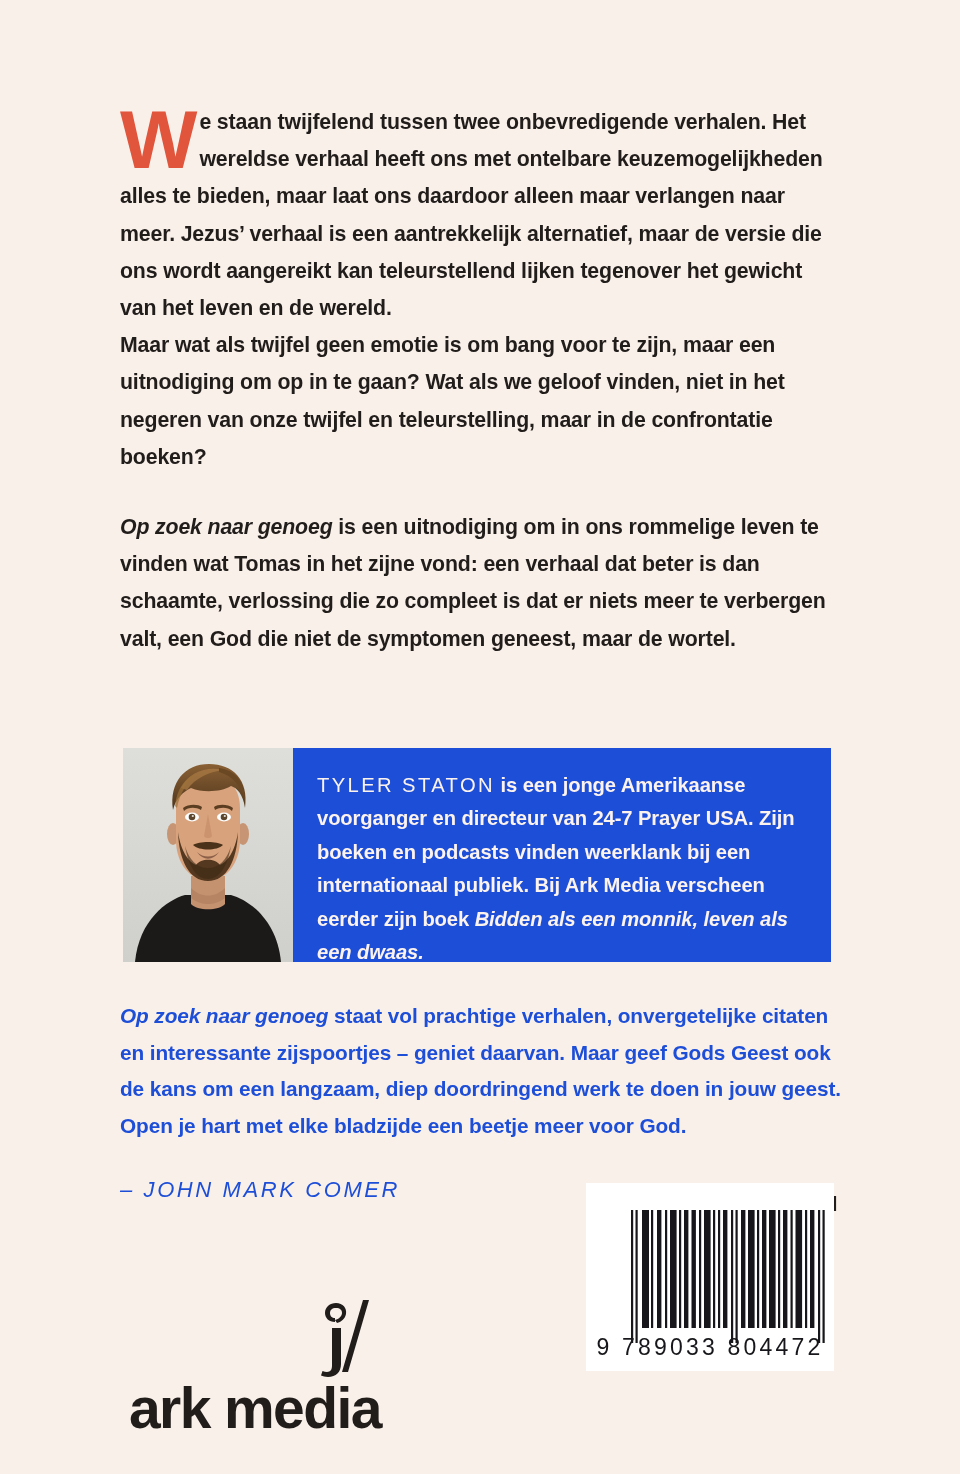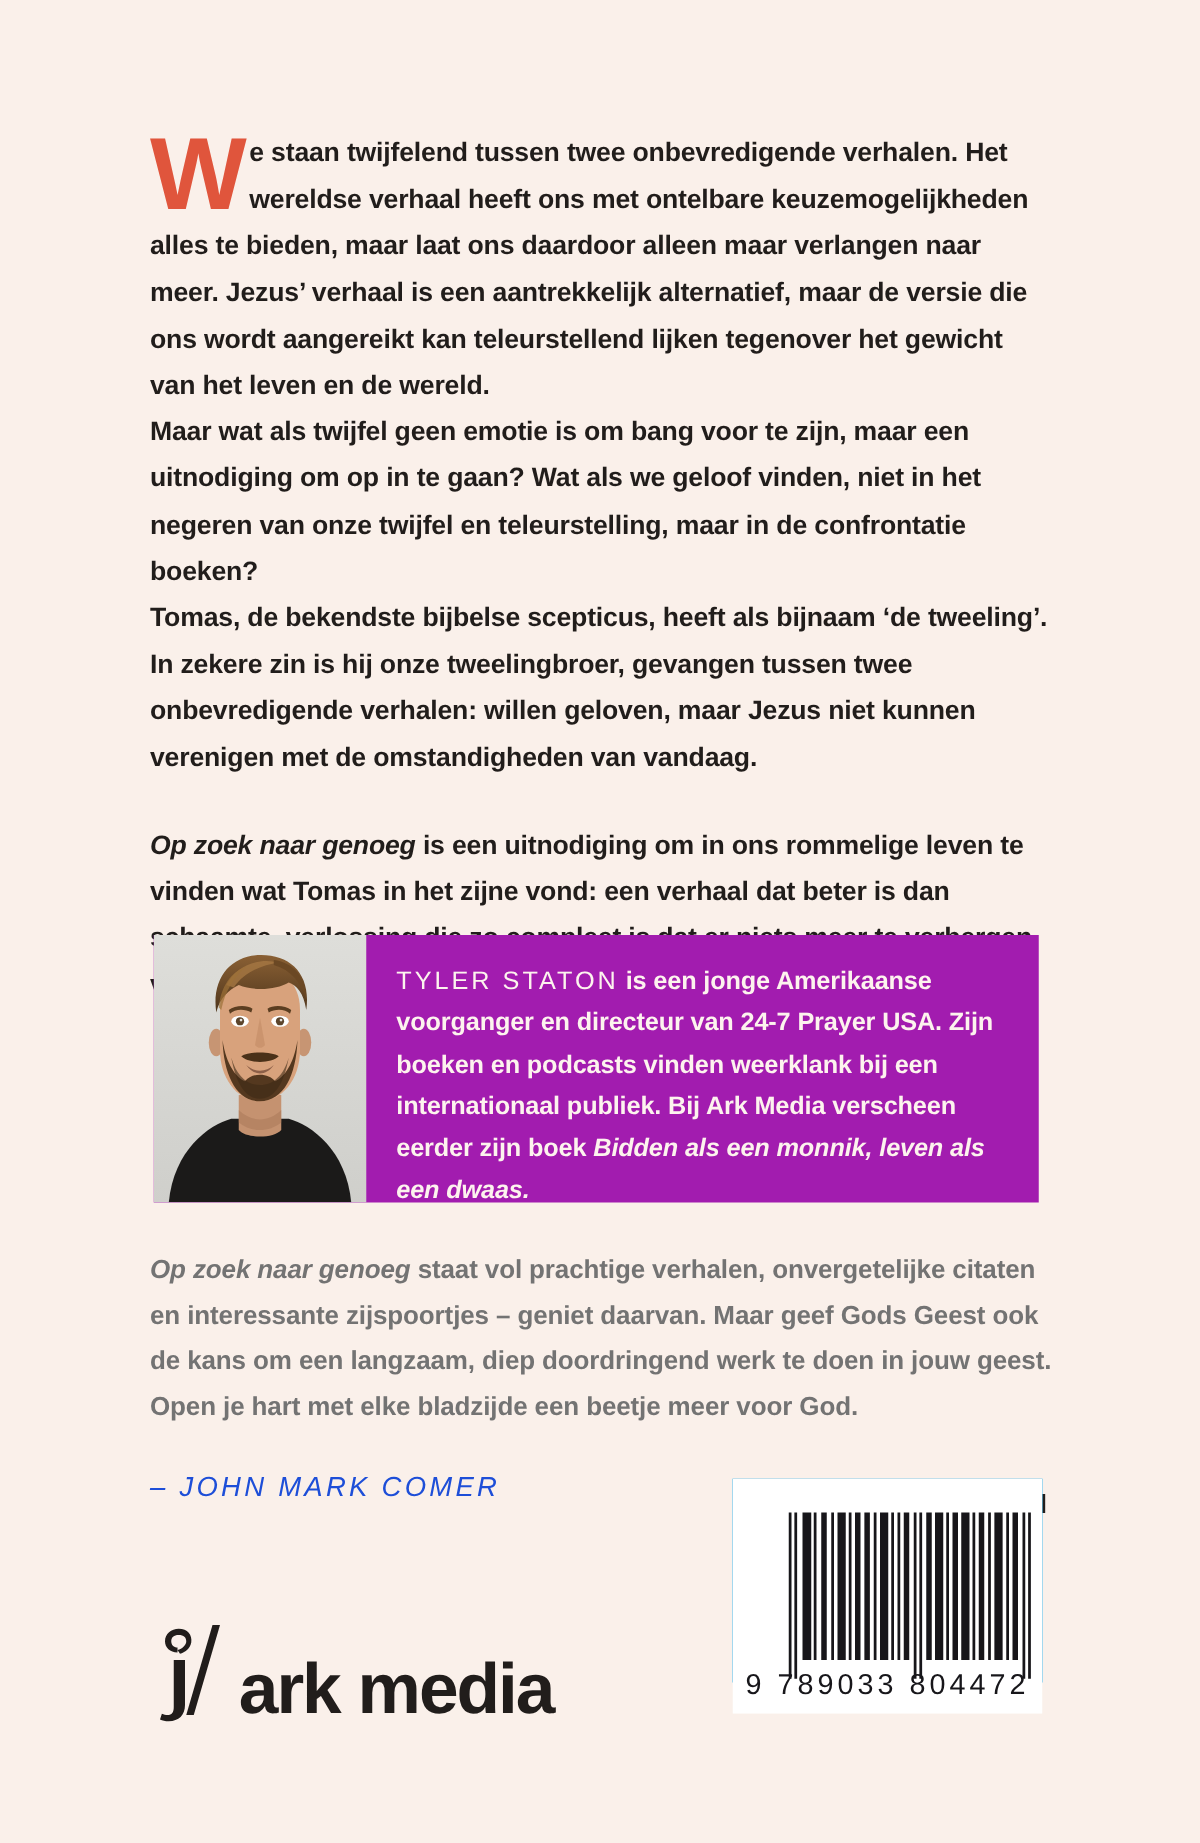--- a/index.html
+++ b/index.html
@@ -56,21 +56,21 @@
     font-weight:600;
   }
 
   
   .bio {
     position:absolute;
     left:123px;
     top:748px;
     width:708px;
     height:214px;
-    background:#a21caf;
+    background:#1d4ed8;
     display:flex;
     overflow:hidden;
   }
 
   .bio-photo {
     width:170px;
     height:214px;
     flex:0 0 170px;
     position:relative;
     overflow:hidden;
@@ -98,21 +98,21 @@
     font-style:italic;
     font-weight:700;
   }
 
   
   .quote {
     position:absolute;
     left:120px;
     top:998px;
     width:722px;
-    color:#737373;
+    color:#1d4ed8;
     font-size:20.8px;
     line-height:36.6px;
     font-weight:600;
     letter-spacing:-0.1px;
   }
 
   .quote .qtitle { font-style:italic; }
 
   .quote-attrib {
     position:absolute;
@@ -149,41 +149,41 @@
   .barcode-box svg { display:block; }
 
   
   .logo {
     position:absolute;
     left:126px;
     top:1292px;
     display:flex;
     align-items:flex-end;
     color:#211d1b;
+    flex-direction:column;
   }
   .logo svg { display:block; }
   .logo-word {
     font-size:57px;
     font-weight:700;
     letter-spacing:-1.6px;
     line-height:57px;
     margin-left:3px;
     position:relative;
     top:2px;
   }
 </style>
 </head>
 <body>
 
 <div class="page">
 
   <div class="blurb">
     <p><span class="dropcap">W</span><span>e staan twijfelend tussen twee onbevredigende verhalen. Het wereldse verhaal heeft ons met ontelbare keuzemogelijkheden alles te bieden, maar laat ons daardoor alleen maar verlangen naar meer. Jezus’ verhaal is een aantrekkelijk alternatief, maar de versie die ons wordt aangereikt kan teleurstellend lijken tegenover het gewicht van het leven en de wereld.</span></p>
     <p>Maar wat als twijfel geen emotie is om bang voor te zijn, maar een uitnodiging om op in te gaan? Wat als we geloof vinden, niet in het negeren van onze twijfel en teleurstelling, maar in de confrontatie boeken?</p>
-    <p>Tomas, de bekendste bijbelse scepticus, heeft als bijnaam ‘de tweeling’. In zekere zin is hij onze tweelingbroer, gevangen tussen twee onbevredigende verhalen: willen geloven, maar Jezus niet kunnen verenigen met de omstandigheden van vandaag.</p>
     <span class="gap"></span>
     <p><i>Op zoek naar genoeg</i><span> is een uitnodiging om in ons rommelige leven te vinden wat Tomas in het zijne vond: een verhaal dat beter is dan schaamte, verlossing die zo compleet is dat er niets meer te verbergen valt, een God die niet de symptomen geneest, maar de wortel.</span></p>
   </div>
 
   <div class="bio">
 
     <div class="bio-photo">
       <svg viewBox="0 0 170 214" preserveAspectRatio="xMidYMid slice">
         <defs>
           <linearGradient id="bg" x1="0" y1="0" x2="0" y2="1">

